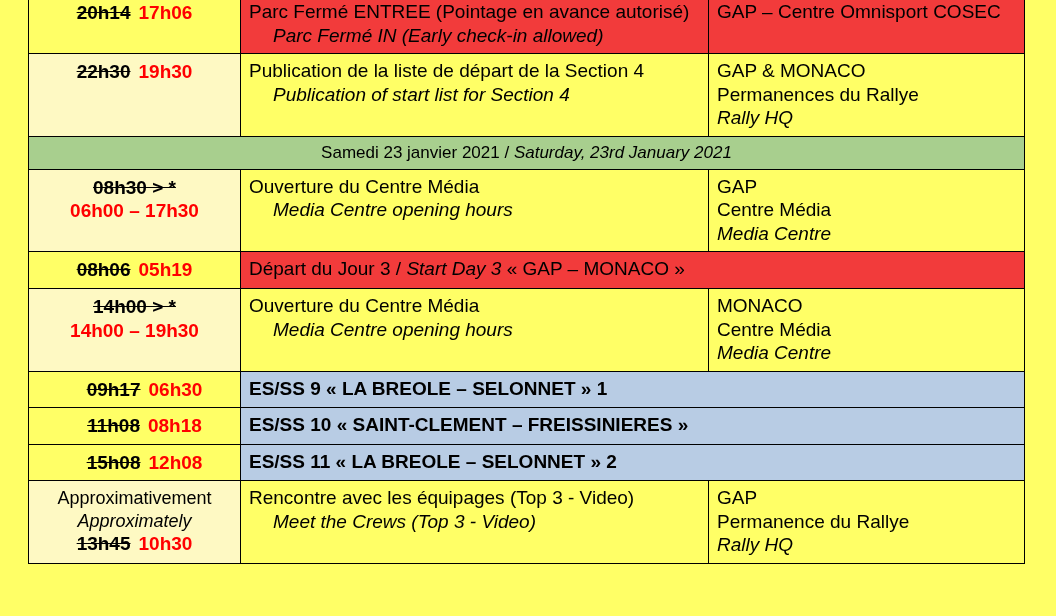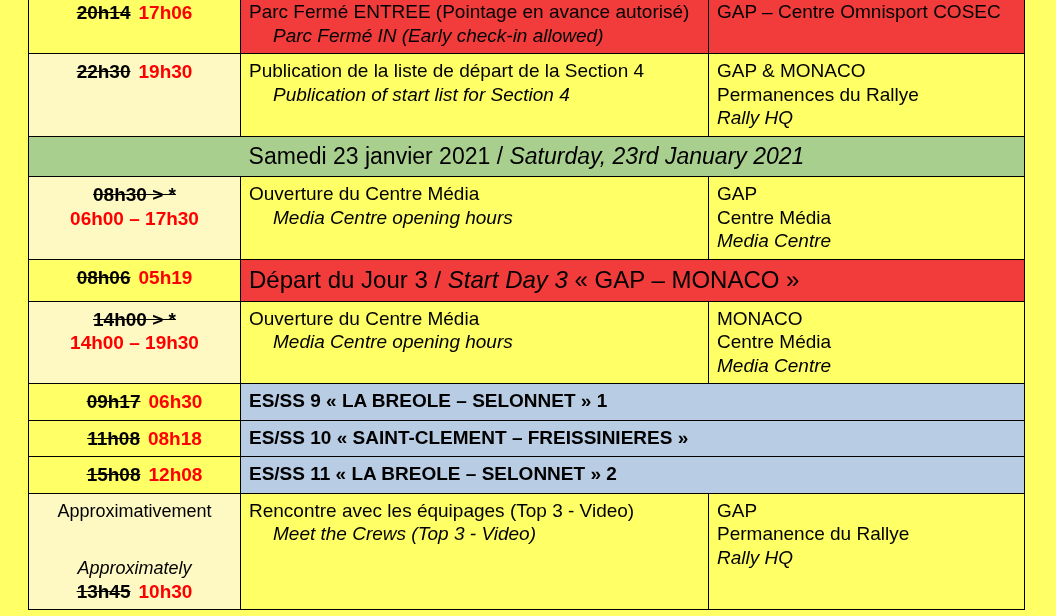--- a/index.html
+++ b/index.html
@@ -46,37 +46,37 @@
     font-weight:bold;
     text-align:right;
   }
   .newtime{
     color:#ff0000;
     font-weight:bold;
     margin-left:8px;
   }
   .newtime.block{display:block;margin-left:0;}
   .approx{display:block;font-size:18px;}
-  .approx.it{font-style:italic;margin-top:35px;}
+  .approx.it{font-style:italic;}
 
   .desc-cell{background:#ffff66;}
   .fr{font-size:19px;}
   .en{font-style:italic;font-size:19px;margin-left:24px;}
   .loc-cell{background:#ffff66;font-size:19px;}
   .loc-line{display:block;}
   .loc-line.it{font-style:italic;}
 
   
   tr.red td{background:#f23b3b;}
   tr.red td.time-cell{background:#ffff66;}
-  tr.green td{background:#a8cf8e;text-align:center;font-size:23px;}
+  tr.green td{background:#a8cf8e;text-align:center;font-size:17px;}
   tr.blue td{background:#b8cce4;font-weight:bold;}
   tr.blue td.time-cell{background:#ffff66;font-weight:normal;padding-left:28px;}
   tr.blue .fr{font-weight:bold;}
-  .oneline{font-size:24px;}
+  .oneline{font-size:19px;}
 </style>
 </head>
 <body>
 
 <div class="sheet">
   <table>
     <colgroup>
         <col class="c1">
         <col class="c2">
         <col class="c3">

